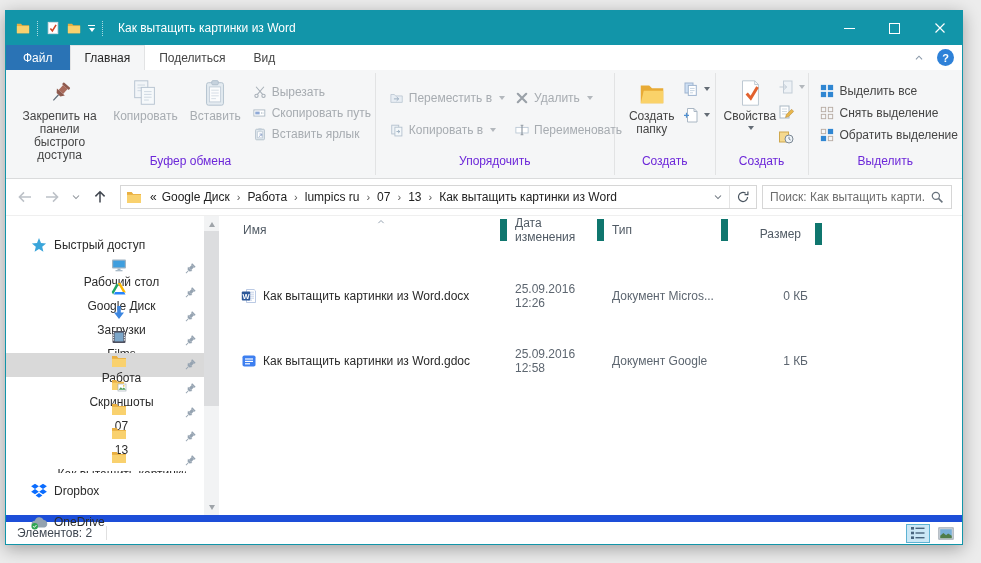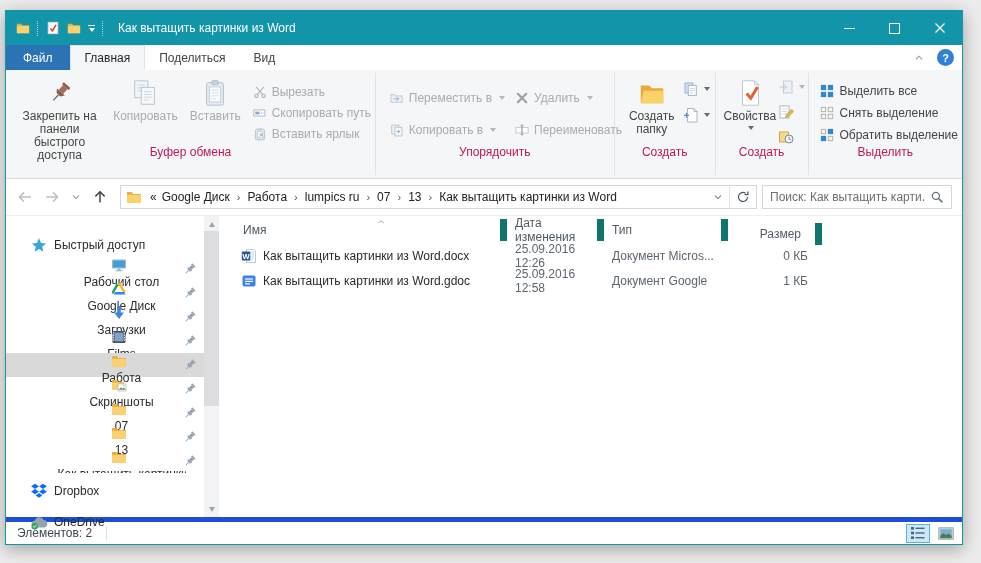--- a/index.html
+++ b/index.html
@@ -24,21 +24,21 @@
   .tabrow{flex:0 0 25px;background:#fff;display:flex;font-size:12px;position:relative;}
   .tab{padding:0 14px;display:flex;align-items:center;color:#444;cursor:default;}
   .tab.file{background:#2a73b5;color:#fff;padding:0 17px;}
   .tab.active{background:#f5f6f7;border:1px solid #e2e3e4;border-bottom:none;color:#262626;}
   .tabrow-right{position:absolute;right:8px;top:0;height:25px;display:flex;align-items:center;gap:11px;}
   .help-circle{width:17px;height:17px;border-radius:50%;background:#2e81d8;color:#fff;font-size:11px;font-weight:bold;
     display:flex;align-items:center;justify-content:center;}
   
   .ribbon{flex:0 0 92px;background:#f5f6f7;border-bottom:1px solid #dadbdc;display:flex;font-size:12px;color:#454545;}
   .rgroup{position:relative;display:flex;align-items:flex-start;padding:2px 4px 16px 6px;box-sizing:border-box;}
-  .rgroup-label{position:absolute;bottom:19px;left:0;right:0;text-align:center;font-size:12px;color:#be185d;white-space:nowrap;}
+  .rgroup-label{position:absolute;bottom:10px;left:0;right:0;text-align:center;font-size:12px;color:#6d28d9;white-space:nowrap;}
   .rdivider{width:1px;background:#e2e3e4;margin:3px 0;}
   .bigbtn{display:flex;flex-direction:column;align-items:center;text-align:center;padding:4px 6px 0 6px;line-height:13px;}
   .bigbtn .bicon{height:34px;display:flex;align-items:center;justify-content:center;}
   .bigbtn.disabled{color:#a7acb1;}
   .smallcol{display:flex;flex-direction:column;margin-top:9px;}
   .smallbtn{display:flex;align-items:center;gap:5px;height:21px;white-space:nowrap;}
   .smallbtn.disabled{color:#a7acb1;}
   .iconbtn{display:flex;align-items:center;gap:3px;height:22px;}
   .dar{width:0;height:0;border-left:3.5px solid transparent;border-right:3.5px solid transparent;border-top:4px solid #646c75;margin-left:2px;}
   .dar.dis{border-top-color:#b3b8bd;}
@@ -75,28 +75,28 @@
   .tri-up-g{width:0;height:0;border-left:3.5px solid transparent;border-right:3.5px solid transparent;border-bottom:5px solid #9fa4a9;}
   .tri-down-g{width:0;height:0;border-left:3.5px solid transparent;border-right:3.5px solid transparent;border-top:5px solid #9fa4a9;}
   .sthumb{position:absolute;left:0;top:15px;width:15px;height:175px;background:#dcdddf;}
   
   .files{flex:1;font-size:12px;padding:0 0 0 10px;position:relative;}
   .fl-header{display:flex;height:27px;align-items:center;color:#505a64;position:relative;}
   .hc{box-sizing:border-box;border-right:7px solid #0f766e;height:22px;display:flex;align-items:center;padding-left:14px;}
   .hc.name{width:278px;}.hc.date{width:97px;padding-left:8px;}.hc.type{width:124px;padding-left:8px;}
   .hc.size{width:94px;justify-content:flex-end;padding-right:14px;margin-top:8px;}
   .sort-caret{position:absolute;top:0px;left:146px;}
-  .fl-row{display:flex;height:25px;align-items:center;color:#5d6670;}
+  .fl-row{display:flex;height:25px;align-items:center;color:#5d6670;margin-top:40px;}
   .cell{box-sizing:border-box;height:100%;display:flex;align-items:center;}
   .cell.name{width:278px;padding-left:12px;color:#2a2a2a;gap:6px;}
   .cell.date{width:97px;padding-left:8px;}
   .cell.type{width:124px;padding-left:8px;}
   .cell.size{width:94px;justify-content:flex-end;padding-right:14px;}
   
-  .statusbar{flex:0 0 22px;border-top:5px solid #1d4ed8;display:flex;align-items:center;padding:0 4px 0 11px;font-size:12px;color:#3f4751;}
+  .statusbar{flex:0 0 22px;border-top:7px solid #1d4ed8;display:flex;align-items:center;padding:0 4px 0 11px;font-size:12px;color:#3f4751;}
   .st-sep{width:1px;height:14px;background:#e0e0e0;margin-left:14px;}
   .viewbtns{margin-left:auto;display:flex;align-items:center;gap:4px;}
   .vbtn{display:flex;align-items:center;justify-content:center;width:24px;height:19px;box-sizing:border-box;}
   .vbtn.sel{border:1px solid #5db2d3;background:#cbe8f6;}
   svg{display:block;}
   .i16{width:16px;height:16px;}.i14{width:14px;height:14px;}.i12{width:12px;height:12px;}
   .i30{width:30px;height:30px;}.i26{width:26px;height:26px;}
   .pin-gray{color:#95a3b1;}
 </style>
 </head>

